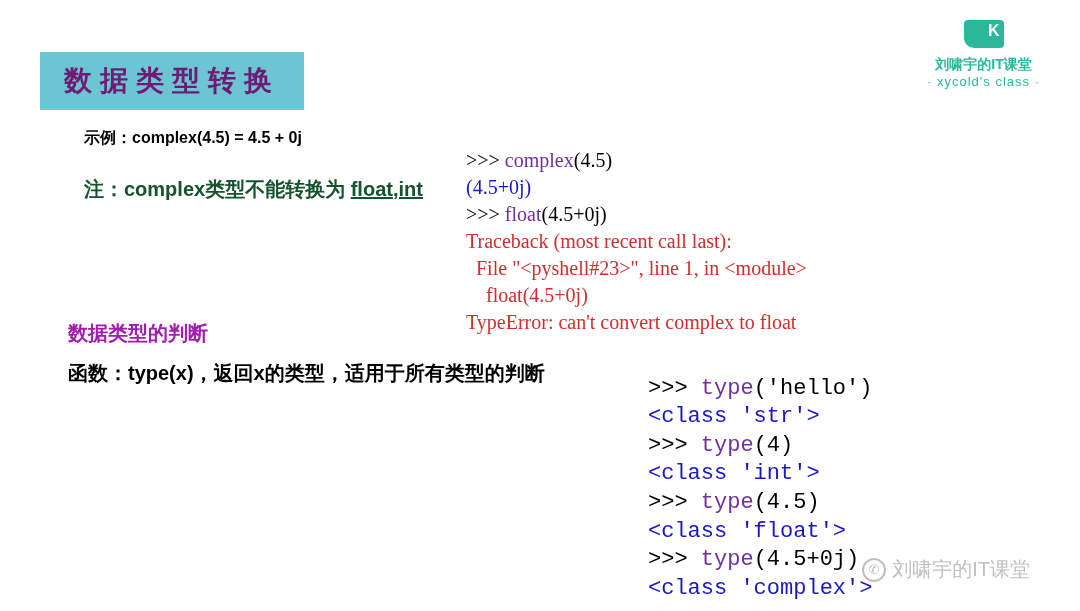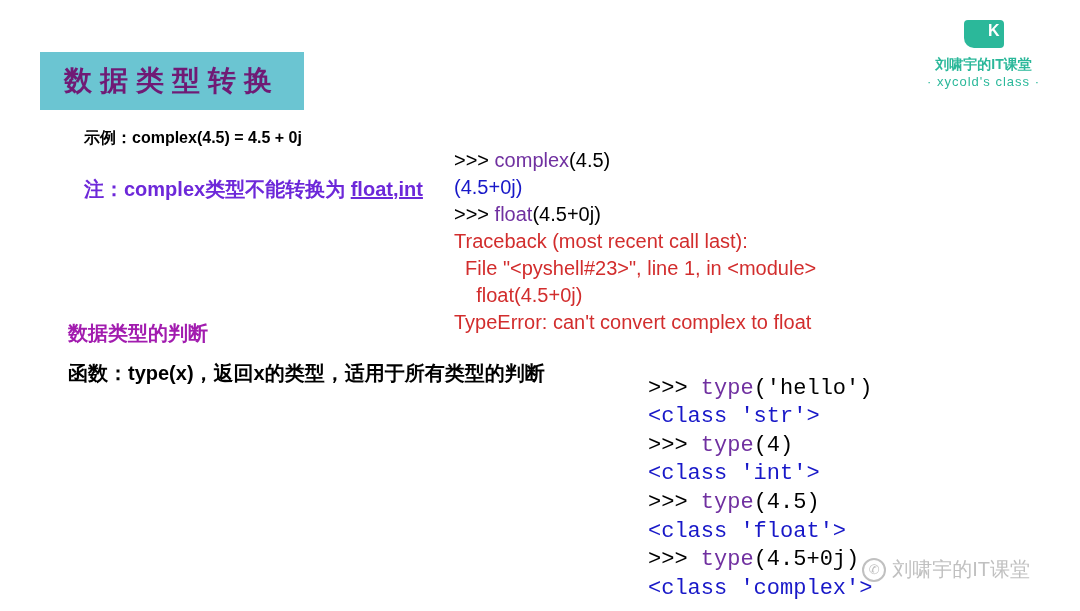--- a/index.html
+++ b/index.html
@@ -62,29 +62,29 @@
       left: 84px;
       font-size: 16px;
       color: #000;
       font-weight: bold;
     }
     .note-line {
       position: absolute;
       top: 176px;
       left: 84px;
       font-size: 20px;
-      color: #6d28d9;
+      color: #14532d;
       font-weight: bold;
     }
     .underline { text-decoration: underline; }
     .code-block-1 {
       position: absolute;
       top: 120px;
-      left: 454px;
-      font-family: Liberation Sans, sans-serif;
+      left: 466px;
+      font-family: Liberation Serif, serif;
       font-size: 20px;
       line-height: 1.35;
       white-space: pre;
     }
     .section-heading {
       position: absolute;
       top: 320px;
       left: 68px;
       font-size: 20px;
       color: #a21caf;

